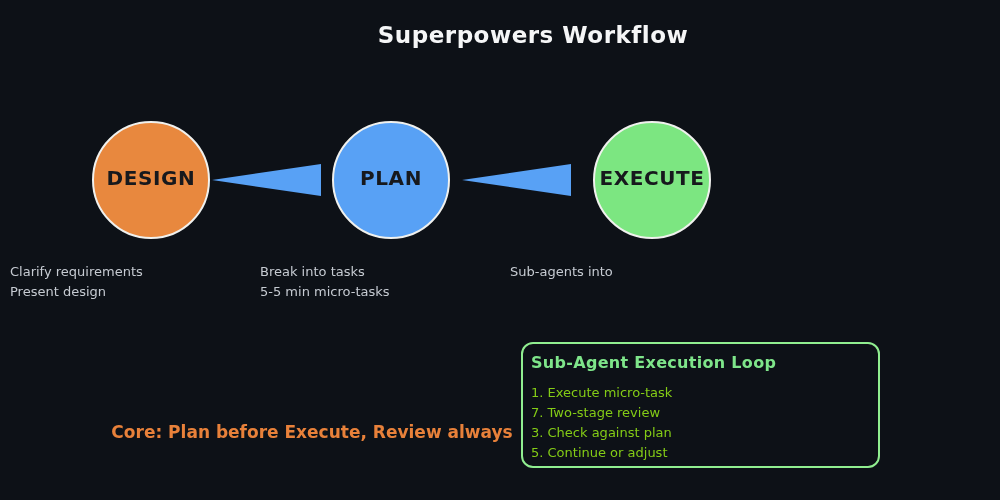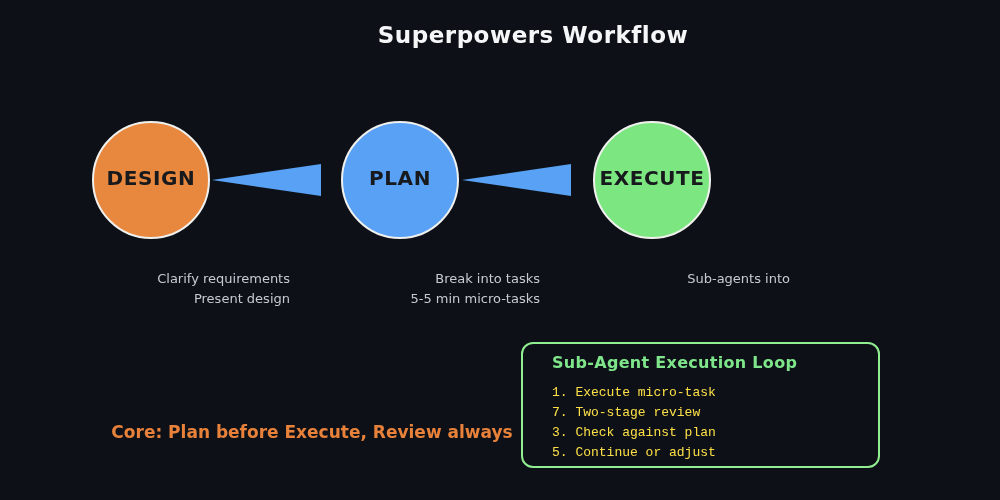--- a/index.html
+++ b/index.html
@@ -41,35 +41,35 @@
     height: 118px;
     top: 121px;
     border-radius: 50%;
     border: 2px solid #f0f1ee;
     box-sizing: border-box;
     display: flex;
     align-items: center;
     justify-content: center;
   }
   .node-circle.design { left: 92px; }
-  .node-circle.plan { left: 341px; justify-content: center; }
+  .node-circle.plan { left: 332px; justify-content: center; }
   .node-circle.execute { left: 593px; }
   .node-label {
     font-size: 20px;
     font-weight: bold;
     color: #17191d;
     letter-spacing: 0.6px;
     margin-top: -4px;
     white-space: nowrap;
   }
   .node-notes {
     position: absolute;
-    top: 269px;
+    top: 262px;
     width: 280px;
-    text-align: right;
+    text-align: left;
     font-size: 13px;
     line-height: 19.5px;
     color: #c6cbd2;
   }
   .node-notes.design { left: 10px; }
   .node-notes.plan { left: 260px; }
   .node-notes.execute { left: 510px; }
   .core-message {
     position: absolute;
     top: 422px;
@@ -83,35 +83,34 @@
   .loop-box {
     position: absolute;
     left: 521px;
     top: 342px;
     width: 359px;
     height: 126px;
     box-sizing: border-box;
     border: 2px solid #90ee90;
     border-radius: 12px;
     background: #0d1117;
-    padding: 9px 0 0 29px;
+    padding: 9px 0 0 8px;
   }
   .loop-title {
     font-size: 16px;
     font-weight: bold;
     color: #7ee58a;
     letter-spacing: 0.3px;
     margin-bottom: 11px;
     white-space: nowrap;
   }
   .loop-list {
     font-size: 13px;
     line-height: 20px;
-    color: #fde047;
-    font-family: Liberation Mono, monospace;
+    color: #84cc16;
   }
   .loop-step { white-space: nowrap; }
 </style>
 </head>
 <body>
 
 <div class="stage">
 
   <div class="diagram-title">Superpowers Workflow</div>
 

